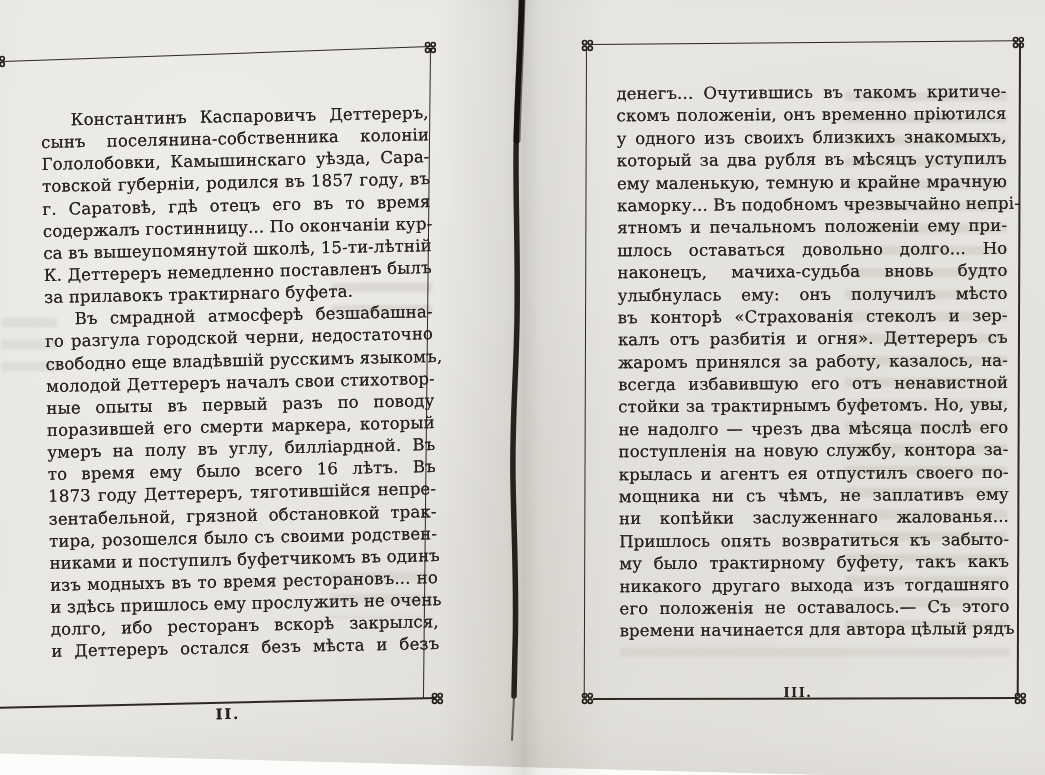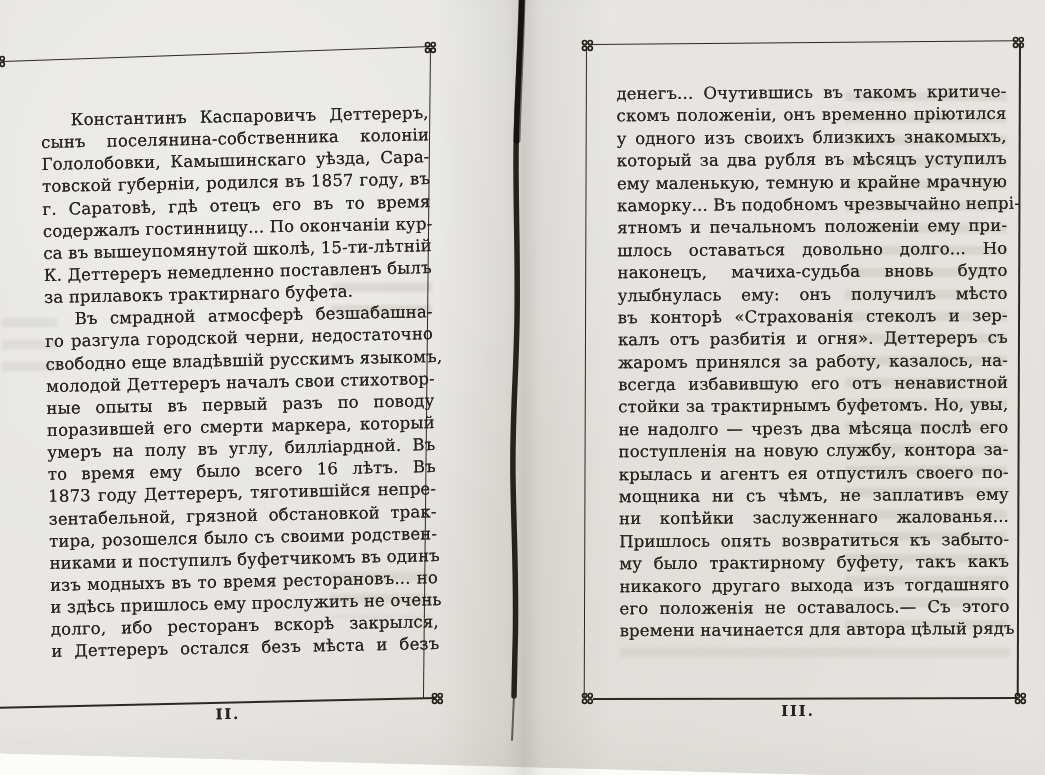--- a/index.html
+++ b/index.html
@@ -57,21 +57,21 @@
   .page-left  .tline { height:22.15px; line-height:22.15px; }
   .page-right { left:618px; top:82px;  width:390px; transform:rotate(-0.35deg); }
   .page-right .tline { height:22.4px;  line-height:22.4px; }
 
   .pagenum {
     position:absolute; width:60px; text-align:center;
     font-size:14.5px; font-weight:bold; letter-spacing:2px;
     color:#26221d; text-shadow:0 0 0.5px rgba(38,34,29,0.8);
   }
   .pagenum-left  { left:198px; top:705px; transform:rotate(-1deg); }
-  .pagenum-right { left:768px; top:702px; }
+  .pagenum-right { left:768px; top:684px;font-family:Liberation Serif, serif; }
 
   .binding { position:absolute; left:0; top:0; pointer-events:none; }
 </style>
 </head>
 <body>
 
 <div class="stage">
 
   <div class="paper"></div>
   <div class="gutter-shadow"></div>

